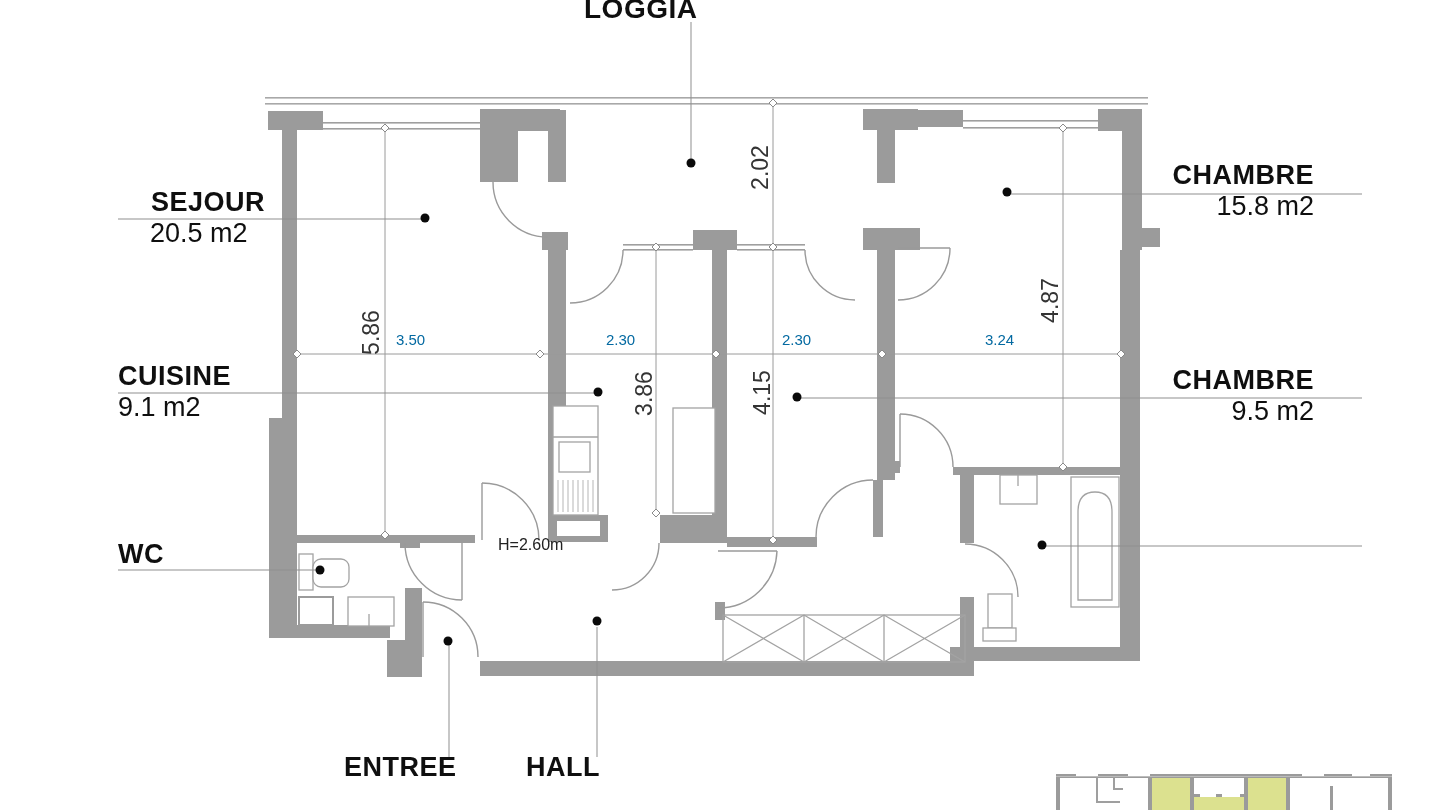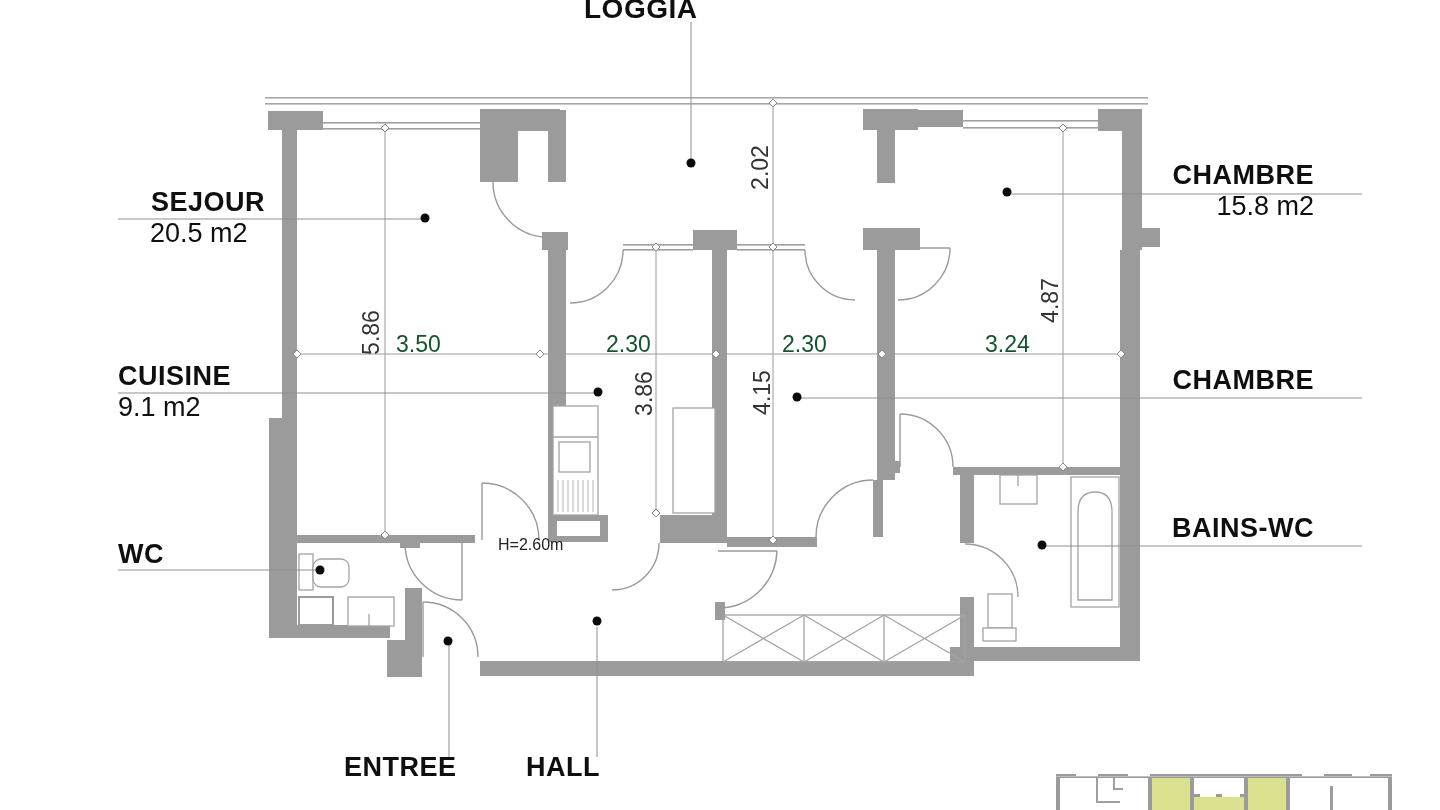--- a/index.html
+++ b/index.html
@@ -2,21 +2,21 @@
 <html><head>
 <meta charset="utf-8">
 <style>
   html,body{margin:0;padding:0;background:#fff;}
   #stage{position:relative;width:1440px;height:810px;background:#ffffff;overflow:hidden;
          font-family:"Liberation Sans","DejaVu Sans",sans-serif;padding-left:46px;}
   #plan-svg{position:absolute;left:0;top:0;}
   .txt{position:absolute;white-space:nowrap;color:#0f0f0f;}
   .lbl{font-weight:bold;font-size:27px;letter-spacing:.5px;}
   .area{font-size:27px;}
-  .dimh{font-size:23px;color:#14532d;}
+  .dimh{font-size:15px;color:#0369a1;}
   .dimv{font-size:23px;color:#343434;width:48px;text-align:center;transform:rotate(-90deg);}
   .ralign{width:162px;text-align:right;}
 </style>
 </head>
 <body>
 
 <div id="stage">
 
 <svg id="plan-svg" width="1440" height="810" viewBox="0 0 1440 810">
 
@@ -221,22 +221,22 @@
 
 <div class="txt lbl" style="left:118px;top:539px;">WC</div>
 
 <div class="txt lbl" style="left:344px;top:752px;">ENTREE</div>
 <div class="txt lbl" style="left:526px;top:752px;">HALL</div>
 
 <div class="txt lbl ralign" style="left:1152px;top:160px;">CHAMBRE</div>
 <div class="txt area ralign" style="left:1152px;top:191px;">15.8 m2</div>
 
 <div class="txt lbl ralign" style="left:1152px;top:365px;">CHAMBRE</div>
-
-<div class="txt lbl ralign" style="left:1152px;top:513px;">BAINS-WC</div>
+<div class="txt area ralign" style="left:1152px;top:396px;">9.5 m2</div>
+
 
 <div class="txt" style="left:498px;top:536px;font-size:16px;color:#222;text-align:right;">H=2.60m</div>
 
 <div class="txt dimh" style="left:396px;top:331px;">3.50</div>
 <div class="txt dimh" style="left:606px;top:331px;">2.30</div>
 <div class="txt dimh" style="left:782px;top:331px;">2.30</div>
 <div class="txt dimh" style="left:985px;top:331px;">3.24</div>
 
 <div class="txt dimv" style="left:347px;top:319px;">5.86</div>
 <div class="txt dimv" style="left:620px;top:380px;">3.86</div>

